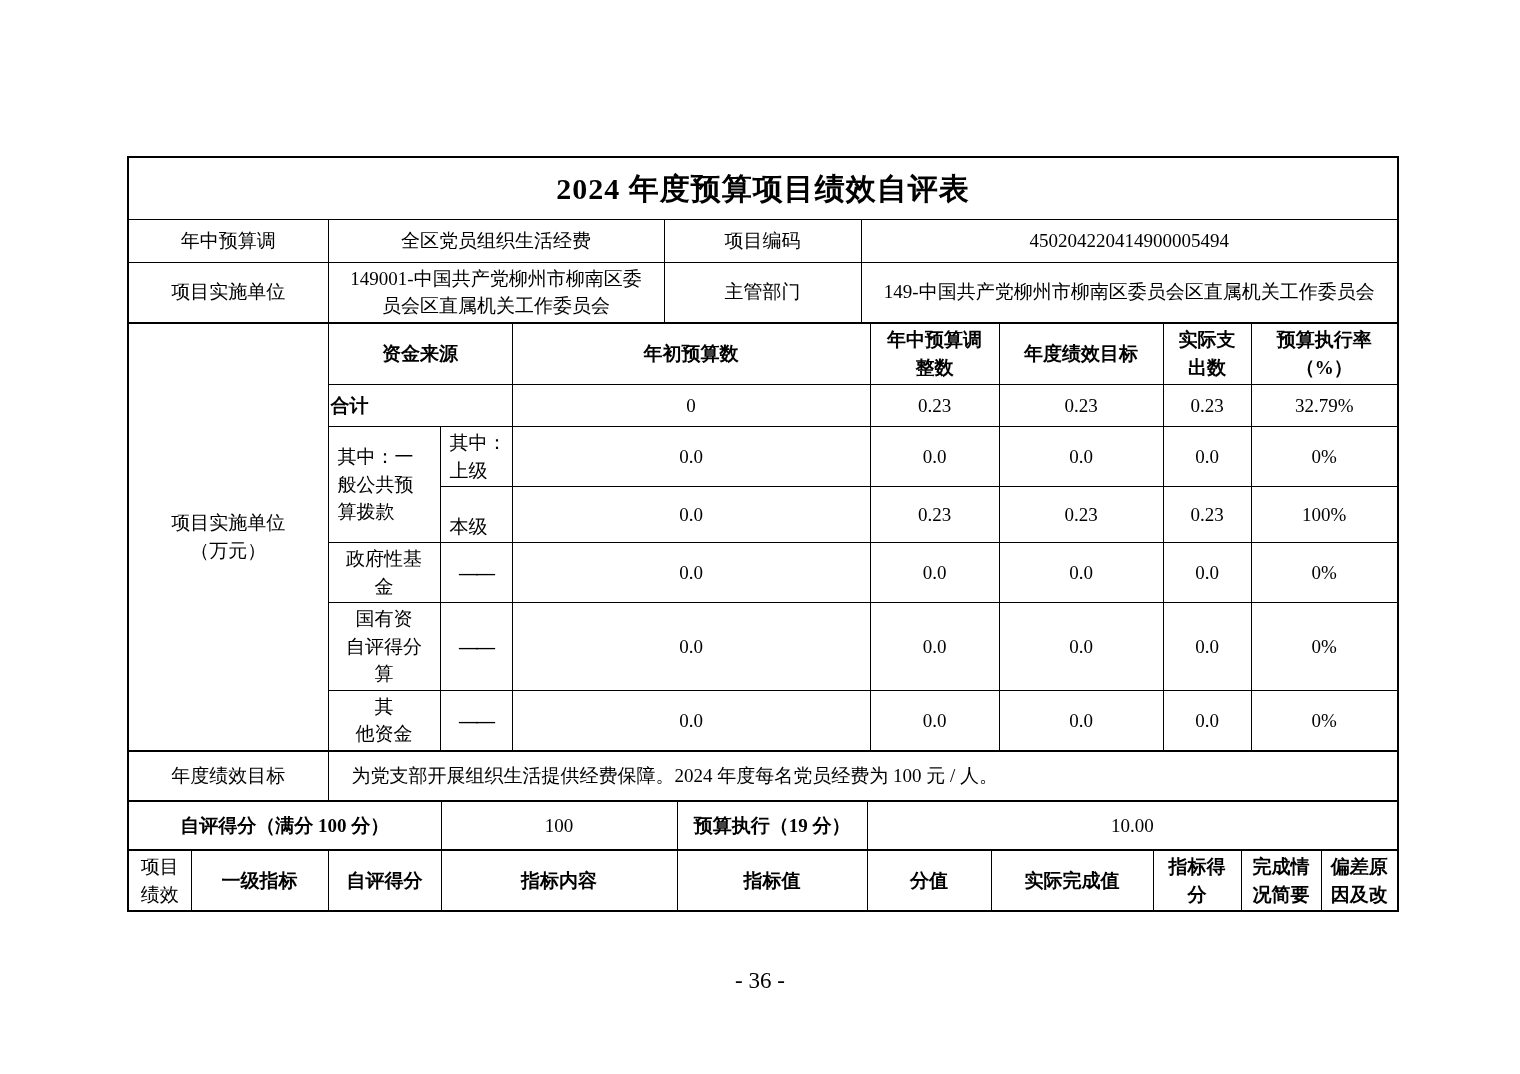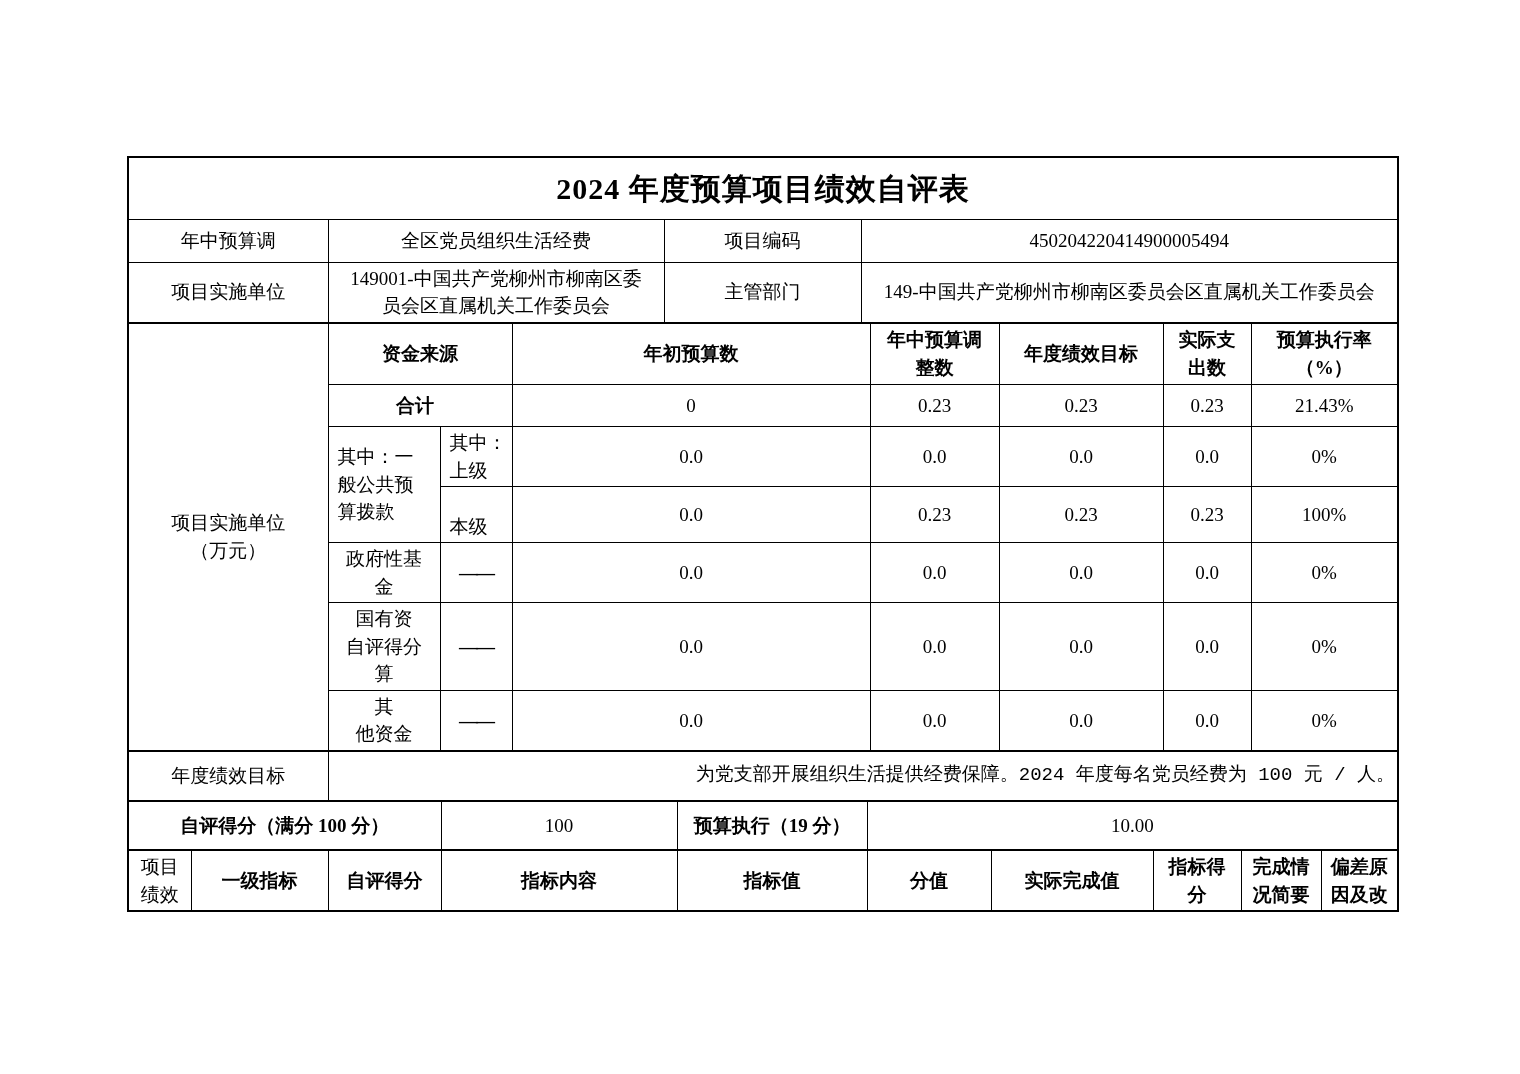--- a/index.html
+++ b/index.html
@@ -10,22 +10,22 @@
   .doc { position:absolute; left:127px; top:156px; width:1508px; }
   table { border-collapse:collapse; table-layout:fixed; width:1270px; border:2px solid #000; }
   table + table { margin-top:-2px; }
   td {
     border:1px solid #000; text-align:center; vertical-align:middle;
     font-size:19px; line-height:1.45; padding:2px; white-space:pre-line; overflow:hidden;
   }
   .b { font-weight:bold; }
   .title-cell { font-size:30px; font-weight:bold; letter-spacing:1px; }
   .left  { text-align:left; padding-left:9px; }
-  .right { text-align:center; padding-right:12px; }
-  .goal-text { text-align:right; padding-left:23px;font-family:Liberation Mono, monospace; }
+  .right { text-align:left; padding-right:12px; }
+  .goal-text { text-align:left; padding-left:23px; }
   .bottom { vertical-align:bottom; }
   .dash { letter-spacing:-2px; font-weight:bold; }
   .pagenum {
     position:absolute; top:968px; left:0; width:100%;
     text-align:center; font-size:23px;
   }
 </style>
 </head>
 <body>
 
@@ -82,21 +82,21 @@
         <td class="b">实际支
 出数</td>
         <td class="b">预算执行率（%）</td>
       </tr>
       <tr style="height:42px">
         <td colspan="2" class="b right">合计</td>
         <td>0</td>
         <td>0.23</td>
         <td>0.23</td>
         <td>0.23</td>
-        <td>21.43%</td>
+        <td>32.79%</td>
       </tr>
       <tr style="height:55px">
         <td rowspan="2" class="left">其中：一
 般公共预
 算拨款</td>
         <td class="left">其中：
 上级</td>
         <td>0.0</td>
         <td>0.0</td>
         <td>0.0</td>
@@ -203,13 +203,14 @@
         <td class="b">完成情
 况简要</td>
         <td class="b">偏差原
 因及改</td>
       </tr>
     </tbody>
       </table>
 
   </div>
 
+  <div class="pagenum">- 36 -</div>
 </div>
 
 </body></html>

